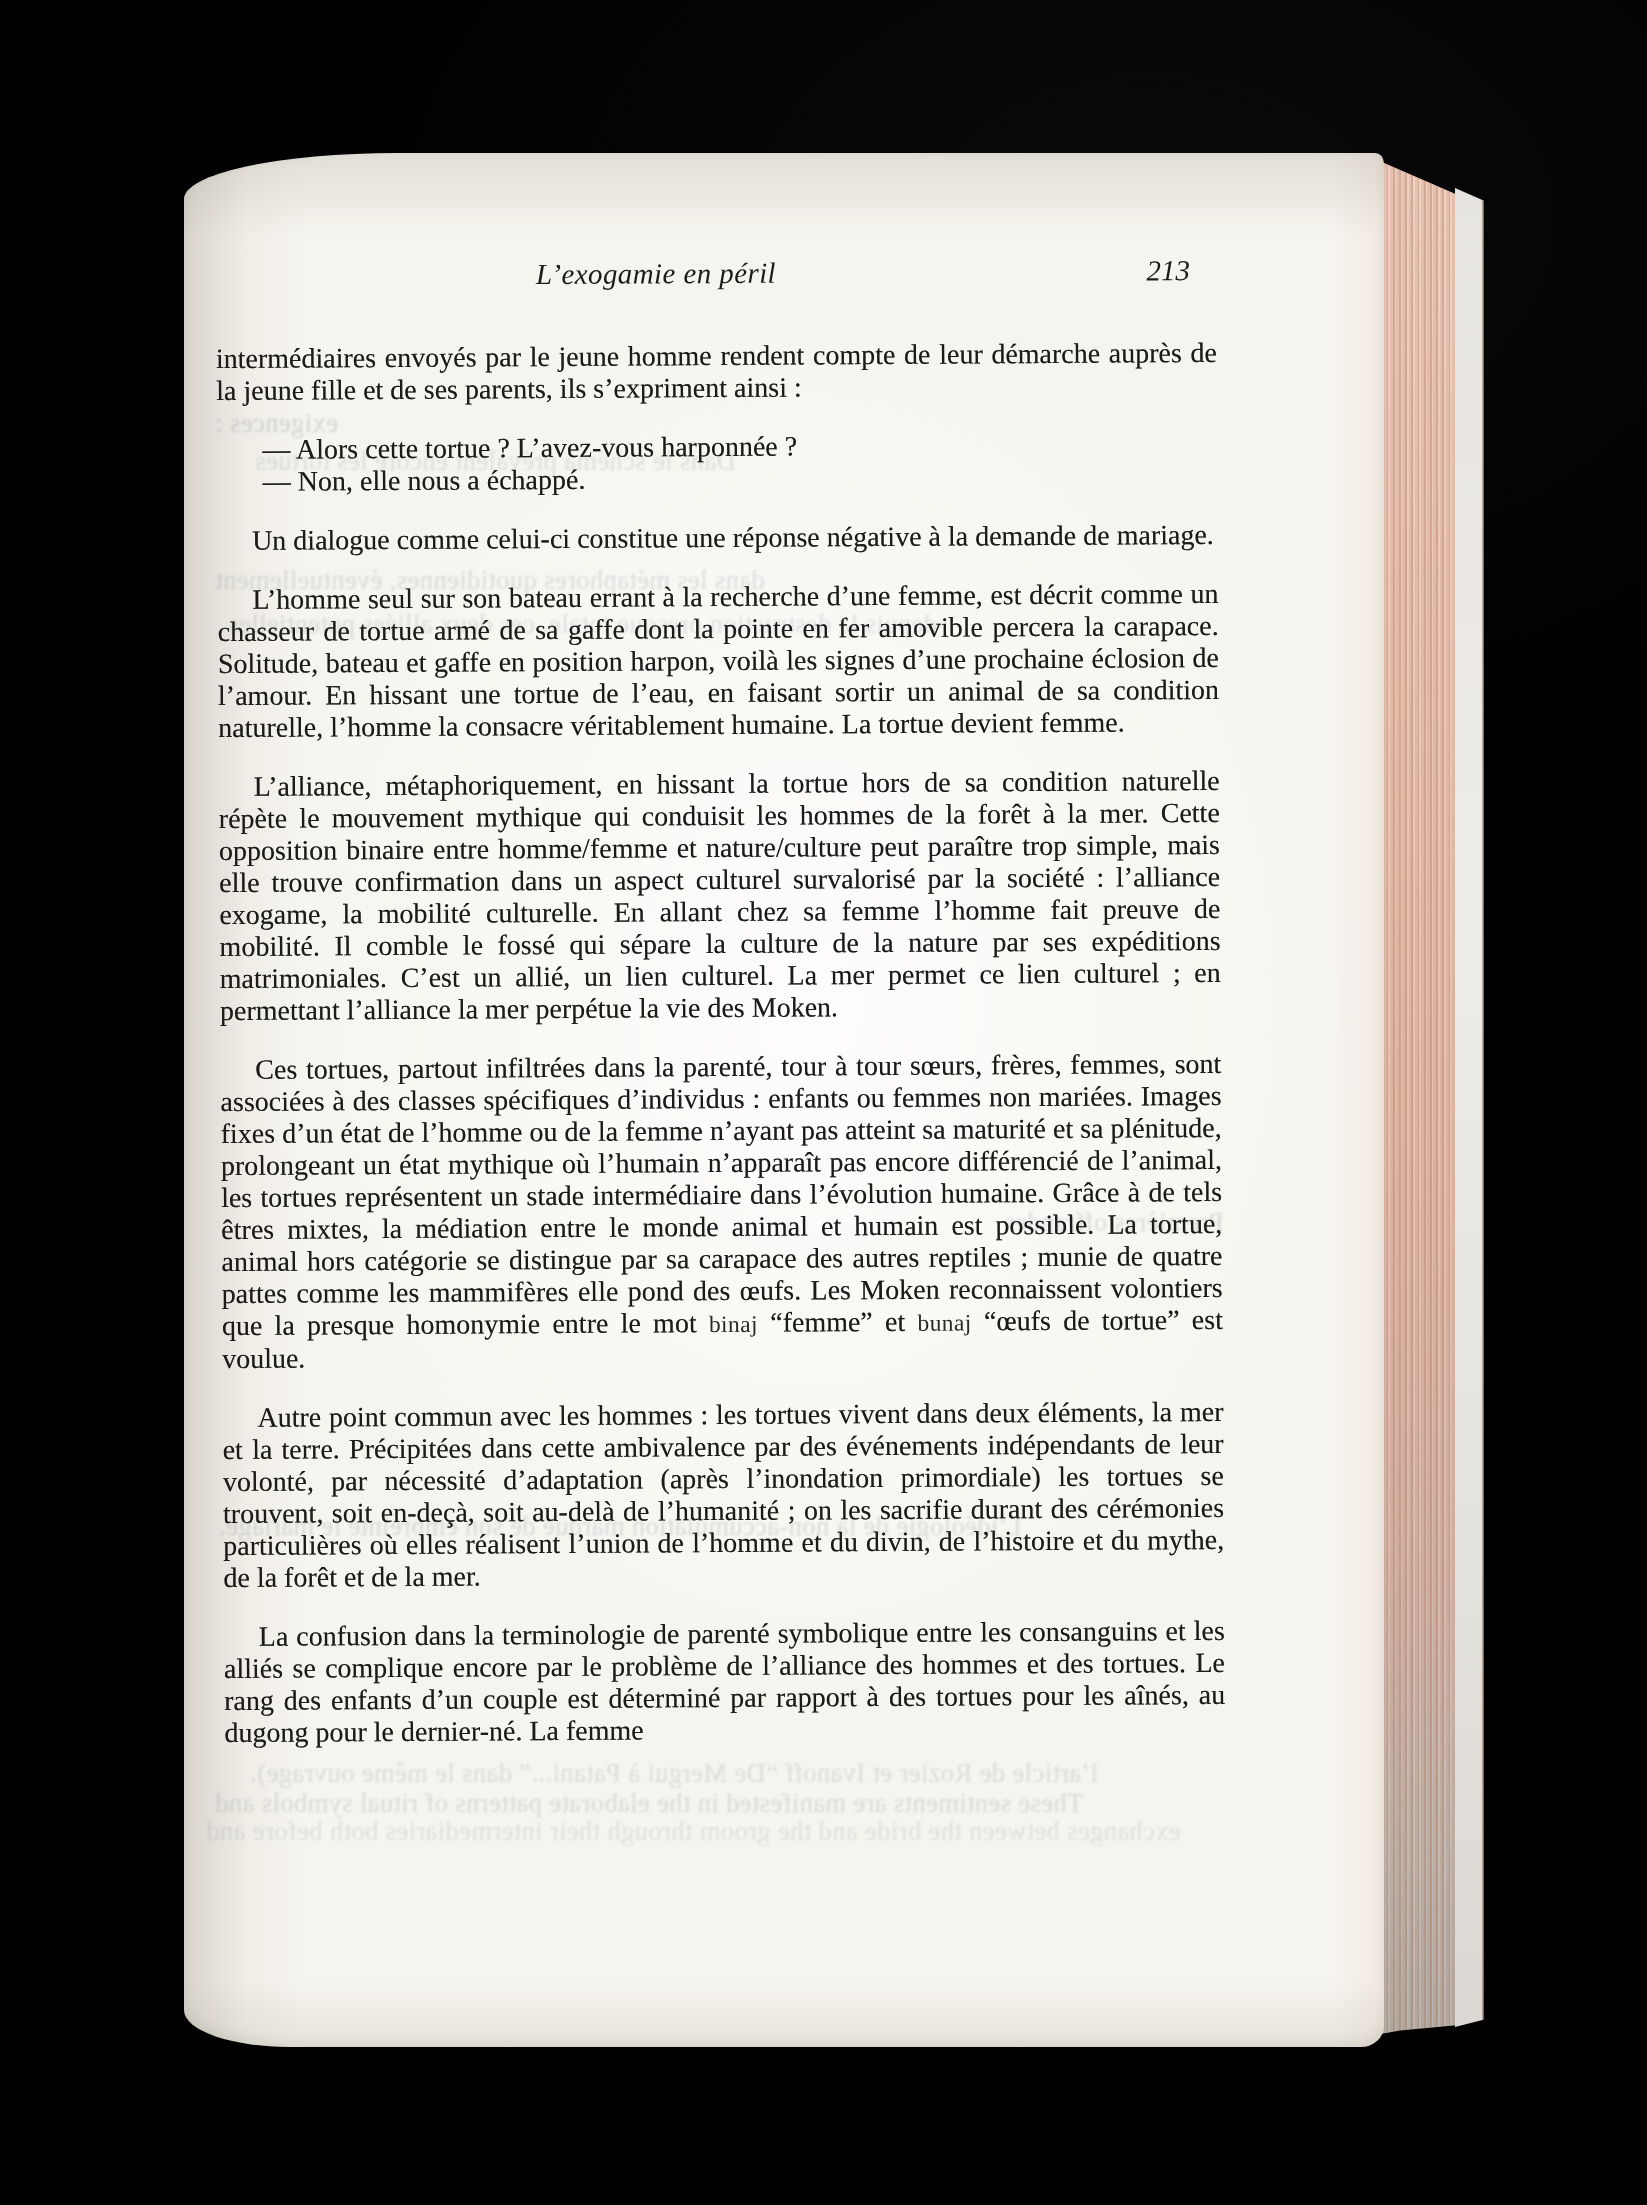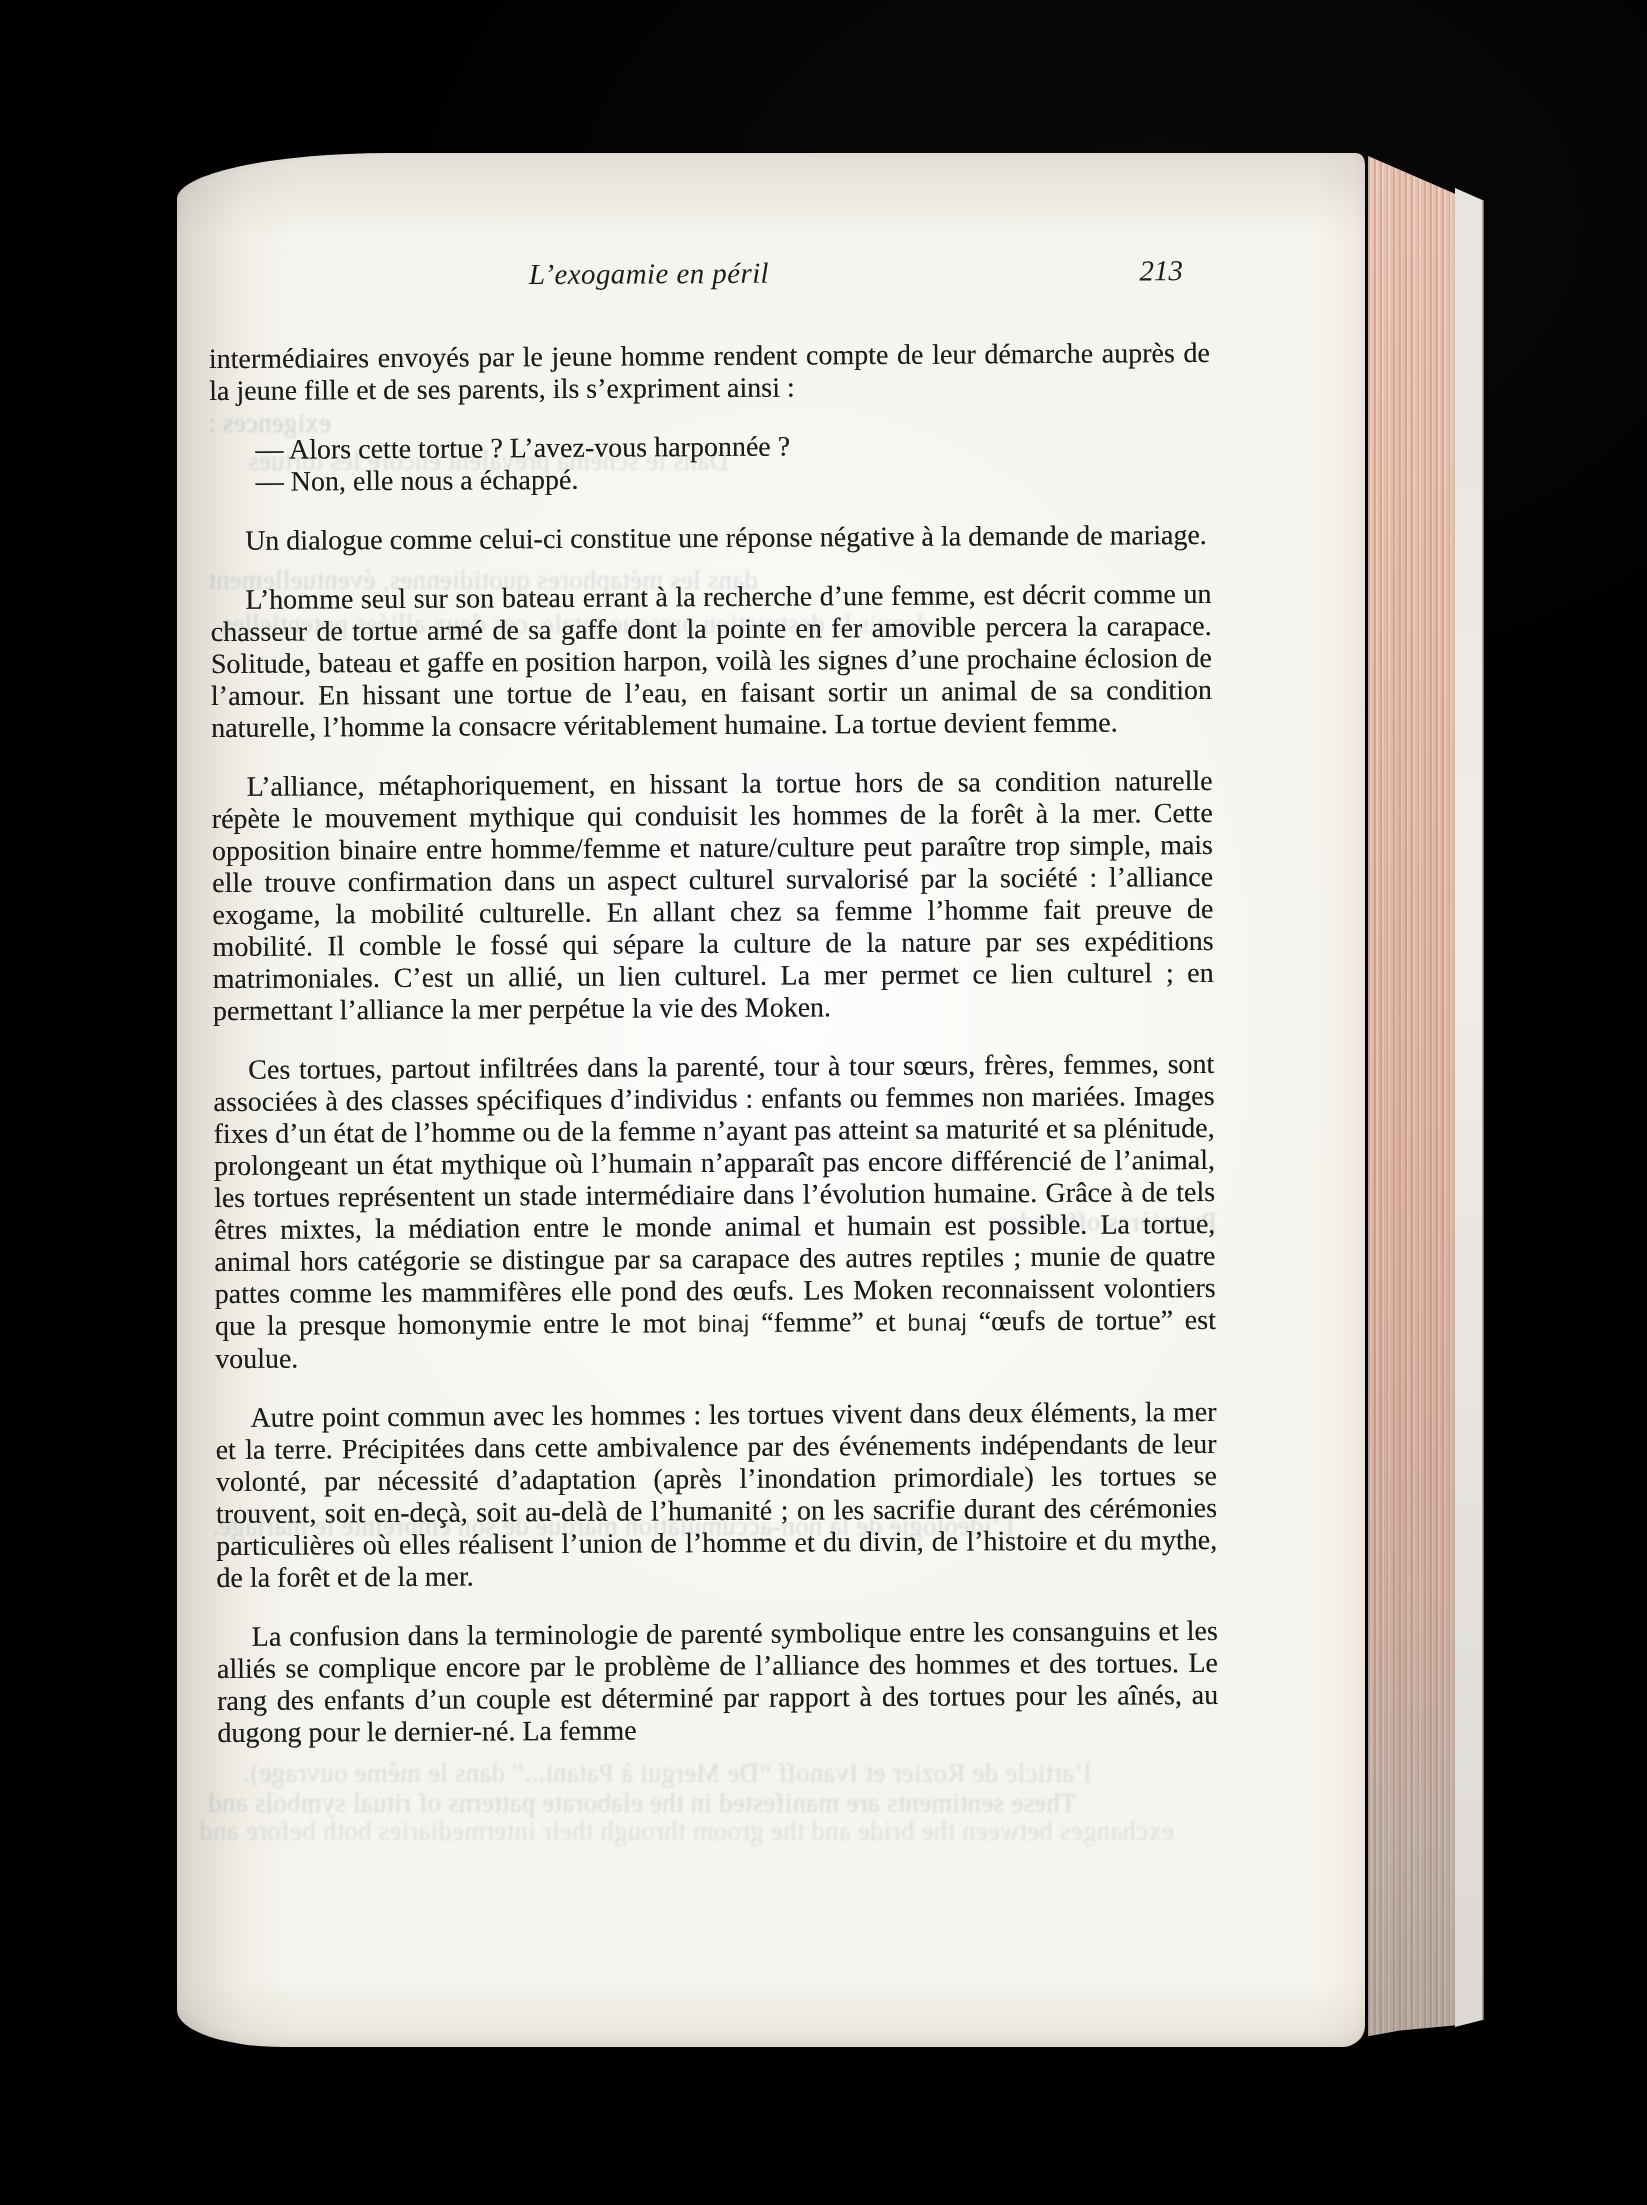--- a/index.html
+++ b/index.html
@@ -1,30 +1,30 @@
 <!DOCTYPE html>
 <html style="font-size:14px"><head>
 <meta charset="utf-8">
 <style>
   html,body{margin:0;padding:0;background:#000;}
   body{width:1648px;height:2206px;position:relative;overflow:hidden;
        font-family:"Liberation Serif","DejaVu Serif",serif;}
   .scene{position:absolute;inset:0;background:
      radial-gradient(ellipse 1235px 794px at 70% 10%, #0a0a0a, #000 70%), #000;}
   
-  .page{position:absolute;left:177px;top:153px;width:1188px;height:1894px;
+  .page{position:absolute;left:184px;top:153px;width:1188px;height:1894px;
     background:
       radial-gradient(ellipse 776px 1015px at 52% 45%, rgba(255,255,255,0.85), rgba(255,255,255,0) 72%),
       linear-gradient(90deg, rgba(112,102,86,0.22), rgba(112,102,86,0.05) 62px, rgba(0,0,0,0) 119px),
       linear-gradient(270deg, rgba(195,150,128,0.12), rgba(0,0,0,0) 49px),
       linear-gradient(180deg, rgba(122,114,100,0.17), rgba(0,0,0,0) 84px),
       linear-gradient(0deg, rgba(122,114,100,0.13), rgba(0,0,0,0) 66px),
       #f6f4ee;
     border-radius:212px 8.8px 23px 106px / 46px 10.6px 21px 37px;
-    box-shadow: inset 0 -4.4px 10.6px rgba(95,85,72,0.10);}
+    box-shadow: inset 0 -4.4px 10.6px rgba(95,85,72,0.10); padding-left: 12px;}
   
   .fore-edge{position:absolute;left:1368px;top:156px;width:91px;height:1884px;
     background:
       repeating-linear-gradient(90deg, rgba(146,94,72,0.30) 0 1.8px, rgba(255,255,255,0.07) 1.8px 3.5px, rgba(160,106,84,0.12) 3.5px 6.2px),
       linear-gradient(180deg,#efccbc 0%,#eac3b1 30%,#e3baa9 55%,#d6b5a7 75%,#c0b5ac 90%,#b4ada6 100%);
     clip-path:polygon(0 0, 100% 2.1%, 100% 99.2%, 35% 99.5%, 0 99.8%);}
   .back-board{position:absolute;left:1455px;top:188px;width:26.5px;height:1839px;
     background:linear-gradient(180deg,#e6e4e0,#eeedE9 40%,#dcd9d4);
     border-right:2.6px solid rgba(130,92,64,0.45);
     clip-path:polygon(0 0, 100% 12.4px, 100% 99.6%, 0 100%);}
@@ -37,21 +37,21 @@
     transform:translateX(-7px);letter-spacing:0.4px;}
   .head-page{position:absolute;right:26.5px;top:0;}
   .body-text{margin-top:42px;font-size:28px;line-height:32px;text-align:justify;
     text-shadow:0 0 0.4px rgba(20,20,20,0.55);}
   .para{margin:0 0 0 0;}
   .para + .para{margin-top:27px;}
   .para.dialogue{padding-left:46px;text-align:left;}
   .para.dialogue + .para.dialogue{margin-top:0;}
   .para.indent{text-indent:35px;}
   .para.plain{text-indent:0;}
-  .vern{font-family:Liberation Sans, sans-serif;
+  .vern{font-family:Liberation Serif, serif;
     font-size:0.84em;letter-spacing:0.4px;color:#2a2926;text-shadow:none;}
   
   .ghost-layer{position:absolute;inset:0;pointer-events:none;}
   .ghost{position:absolute;white-space:nowrap;transform:scaleX(-1);
     font-size:26.5px;color:rgba(88,98,122,0.20);filter:blur(1.1px);
     letter-spacing:0.4px;}
 </style>
 </head>
 <body>
 

